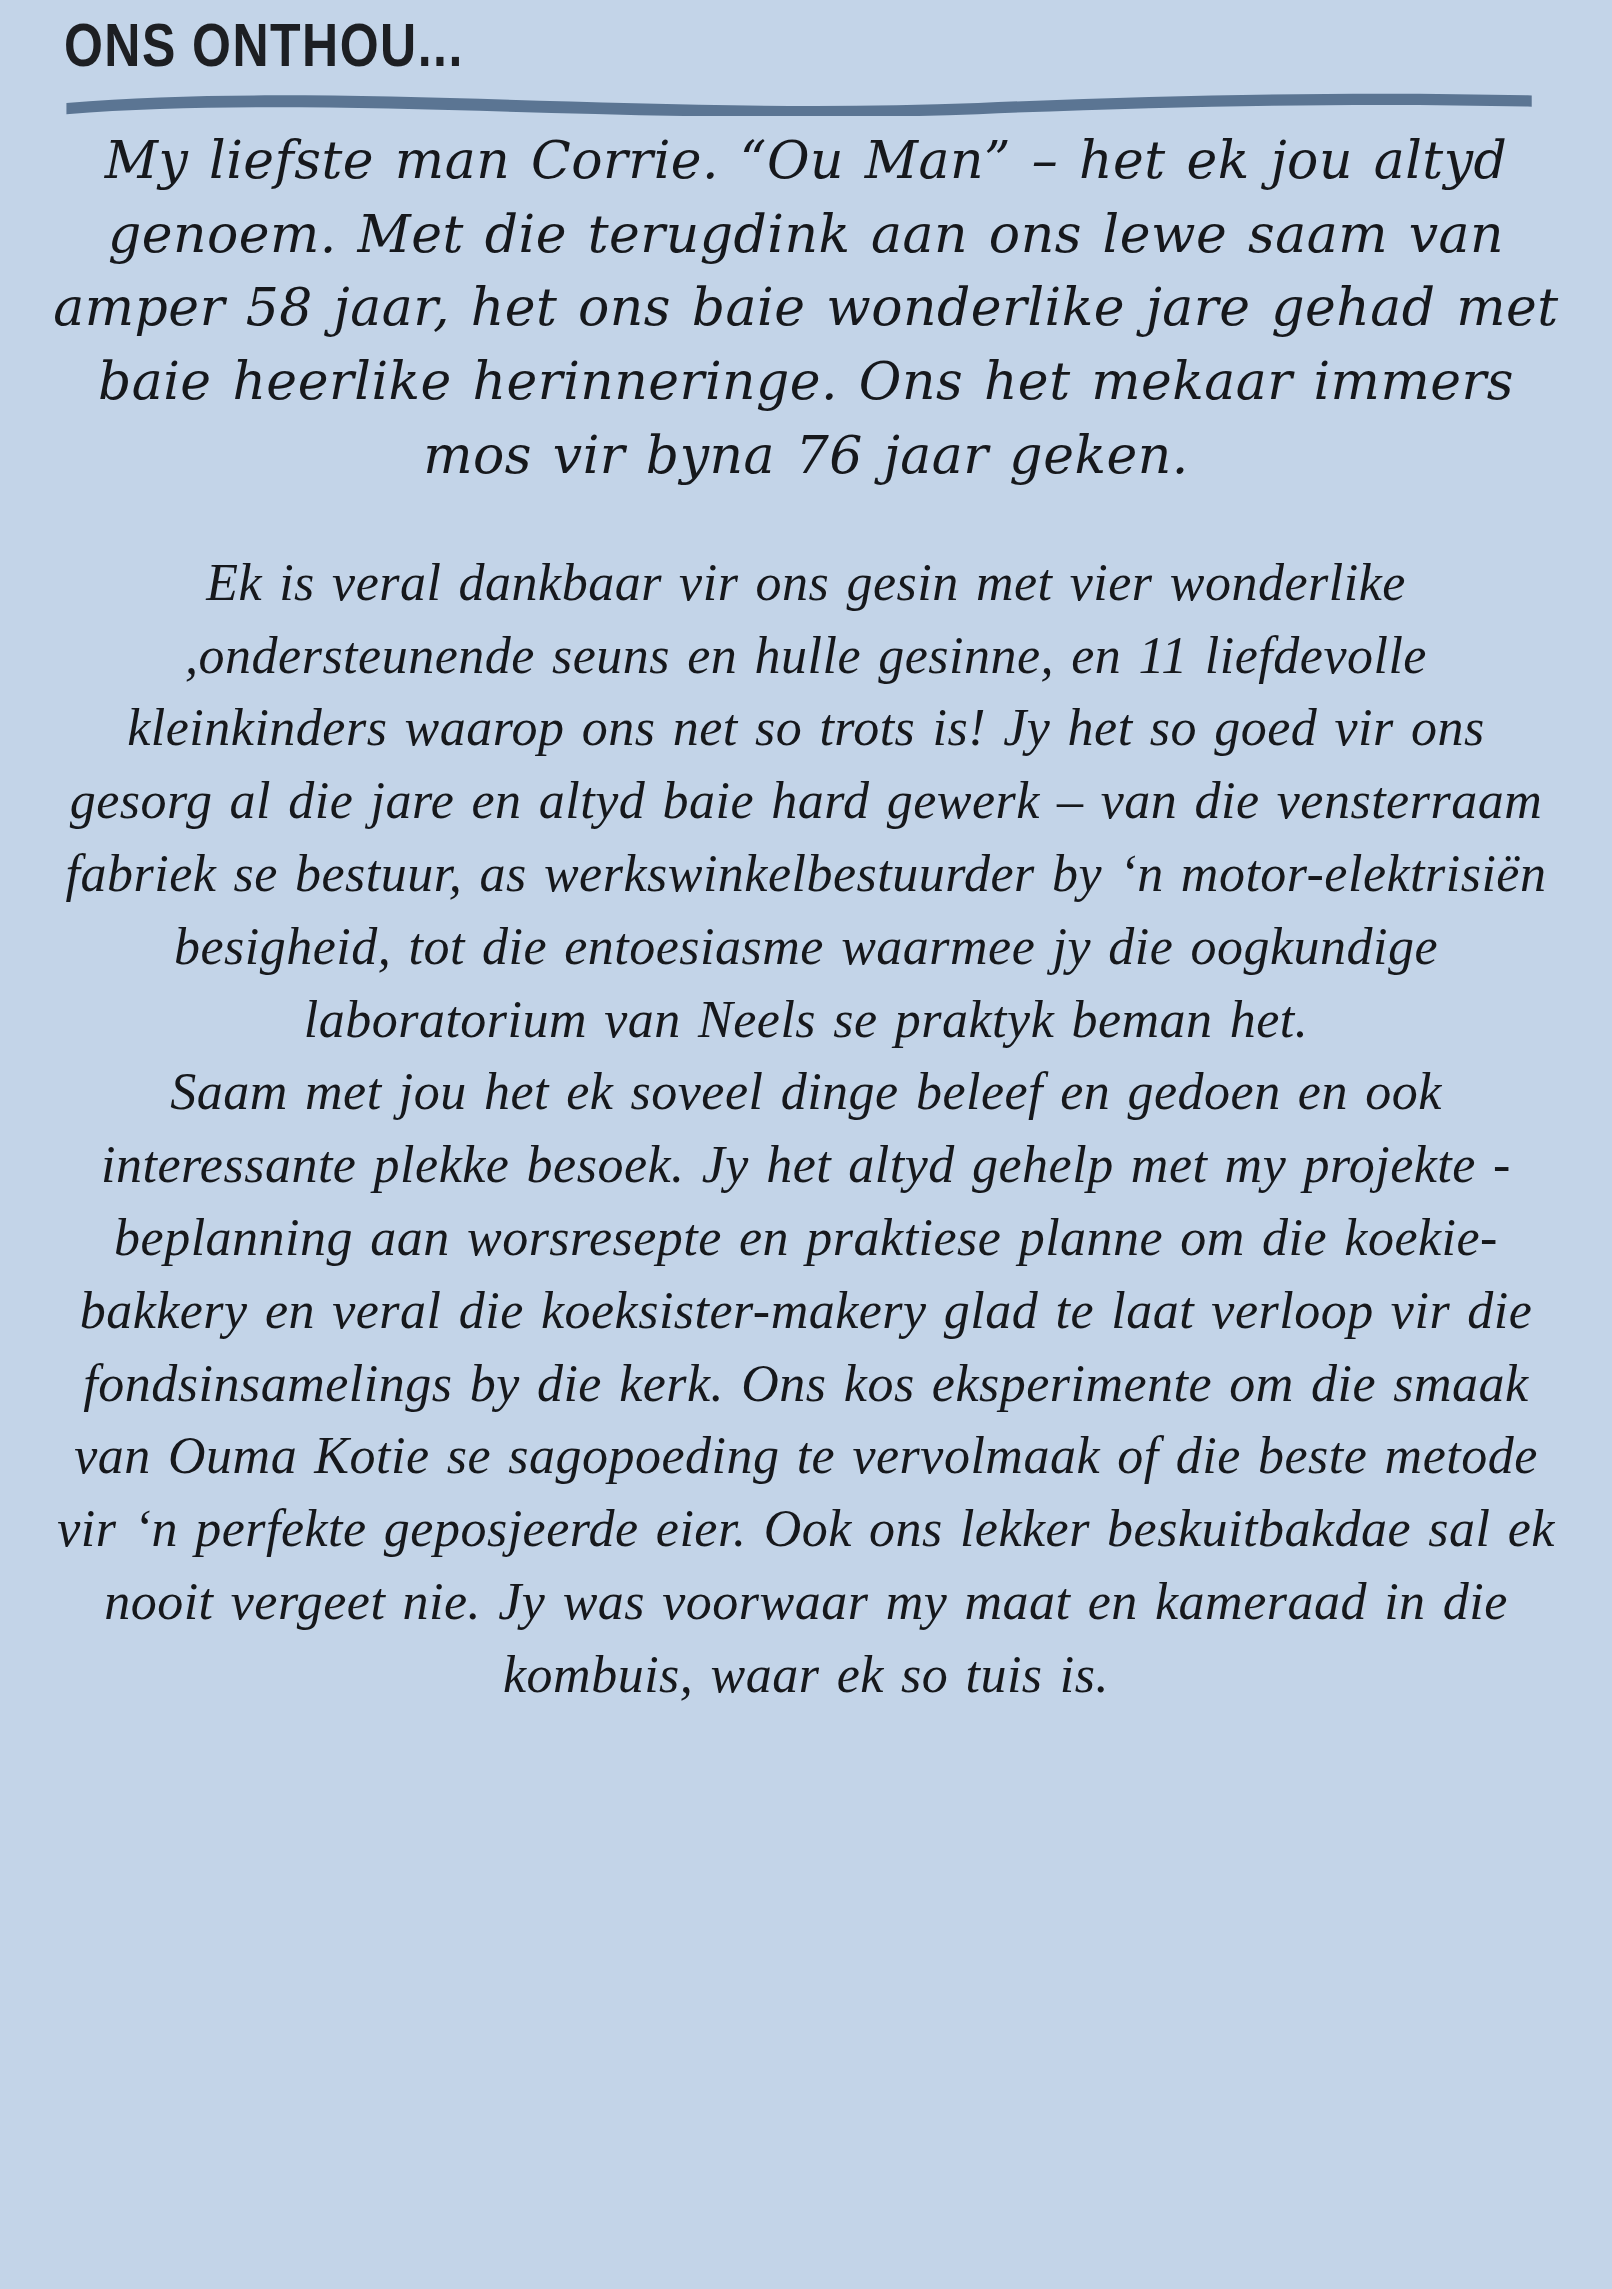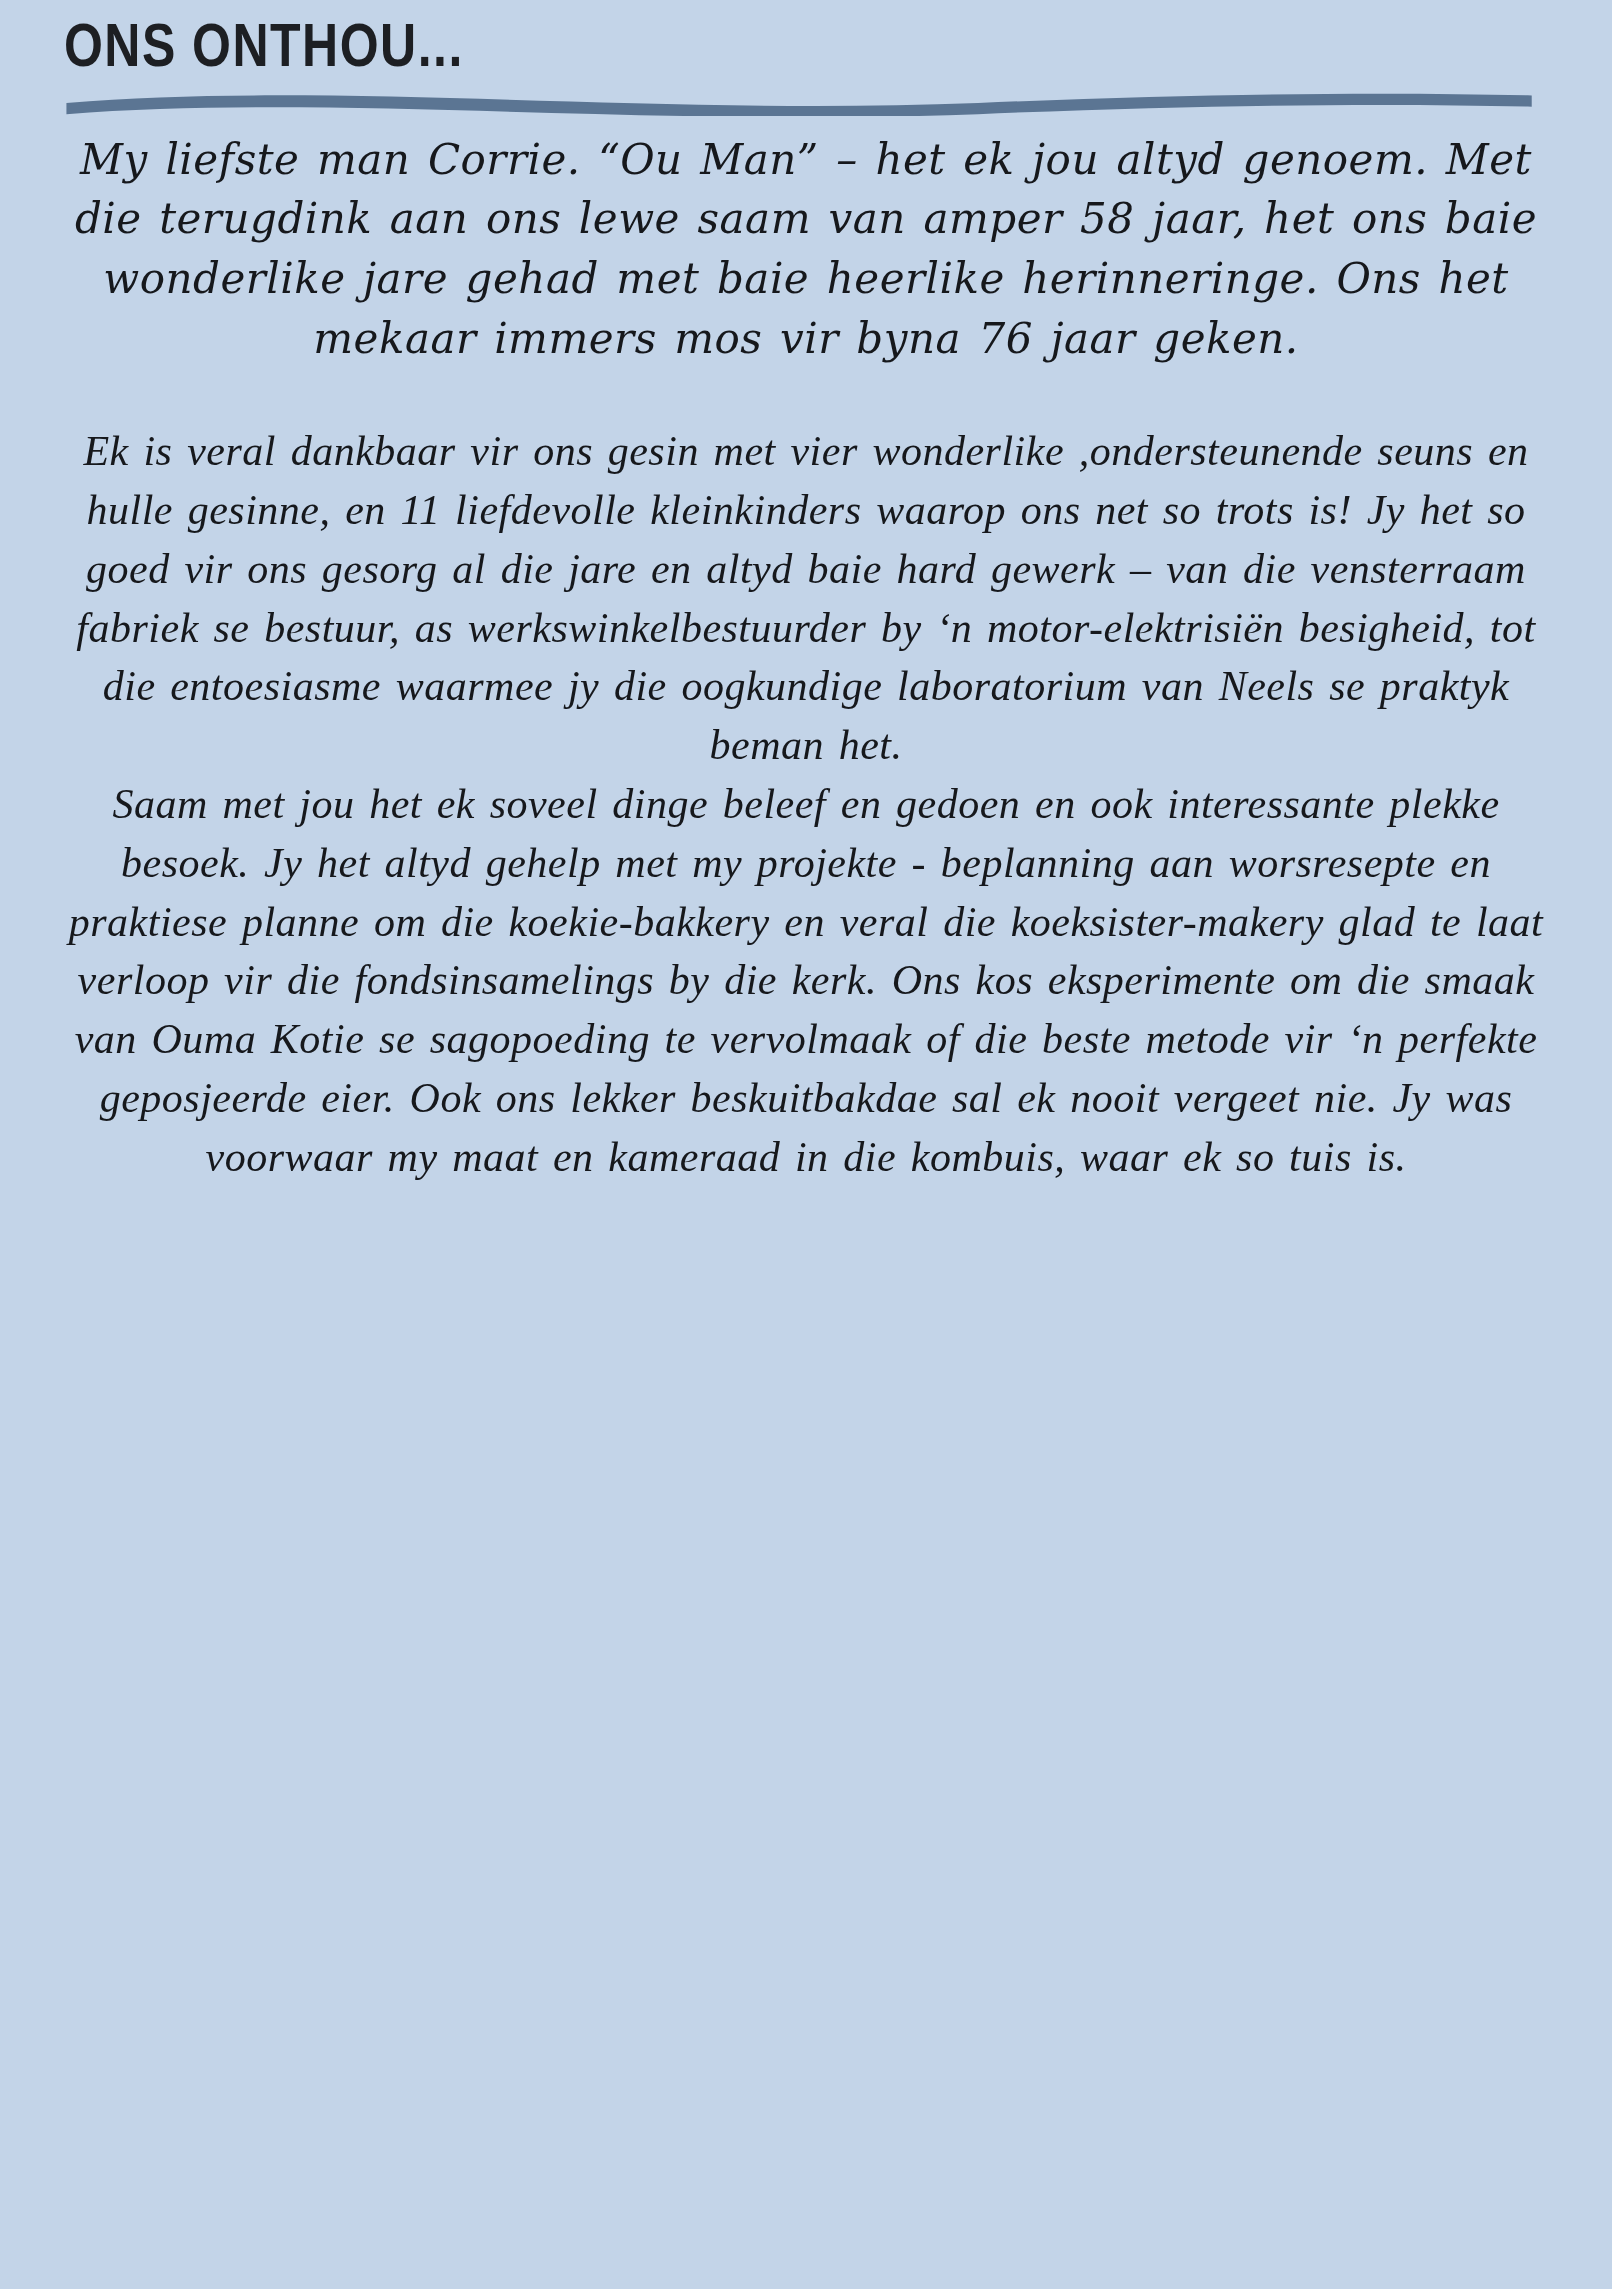--- a/index.html
+++ b/index.html
@@ -43,27 +43,27 @@
     width: 100%;
     height: 41px;
     margin-top: -1.8px;
   }
   .rule-wrap svg {
     display: block;
     width: 100%;
     height: 41px;
   }
   .body-text {
-    margin: 8px auto;
+    margin: 2px auto;
     width: 1532px;
     text-align: center;
     color: #16181c;
     font-family: "DejaVu Serif", serif;
     font-style: italic;
-    font-size: 42px;
+    font-size: 52px;
     line-height: 1.42;
     letter-spacing: 0.5px;
     word-spacing: 3.7px;
   }
   .para {
     margin: 0 0 0 0;
     padding: 0 9.2px;
   }
   .para.first {
     padding-top: 5.5px;

